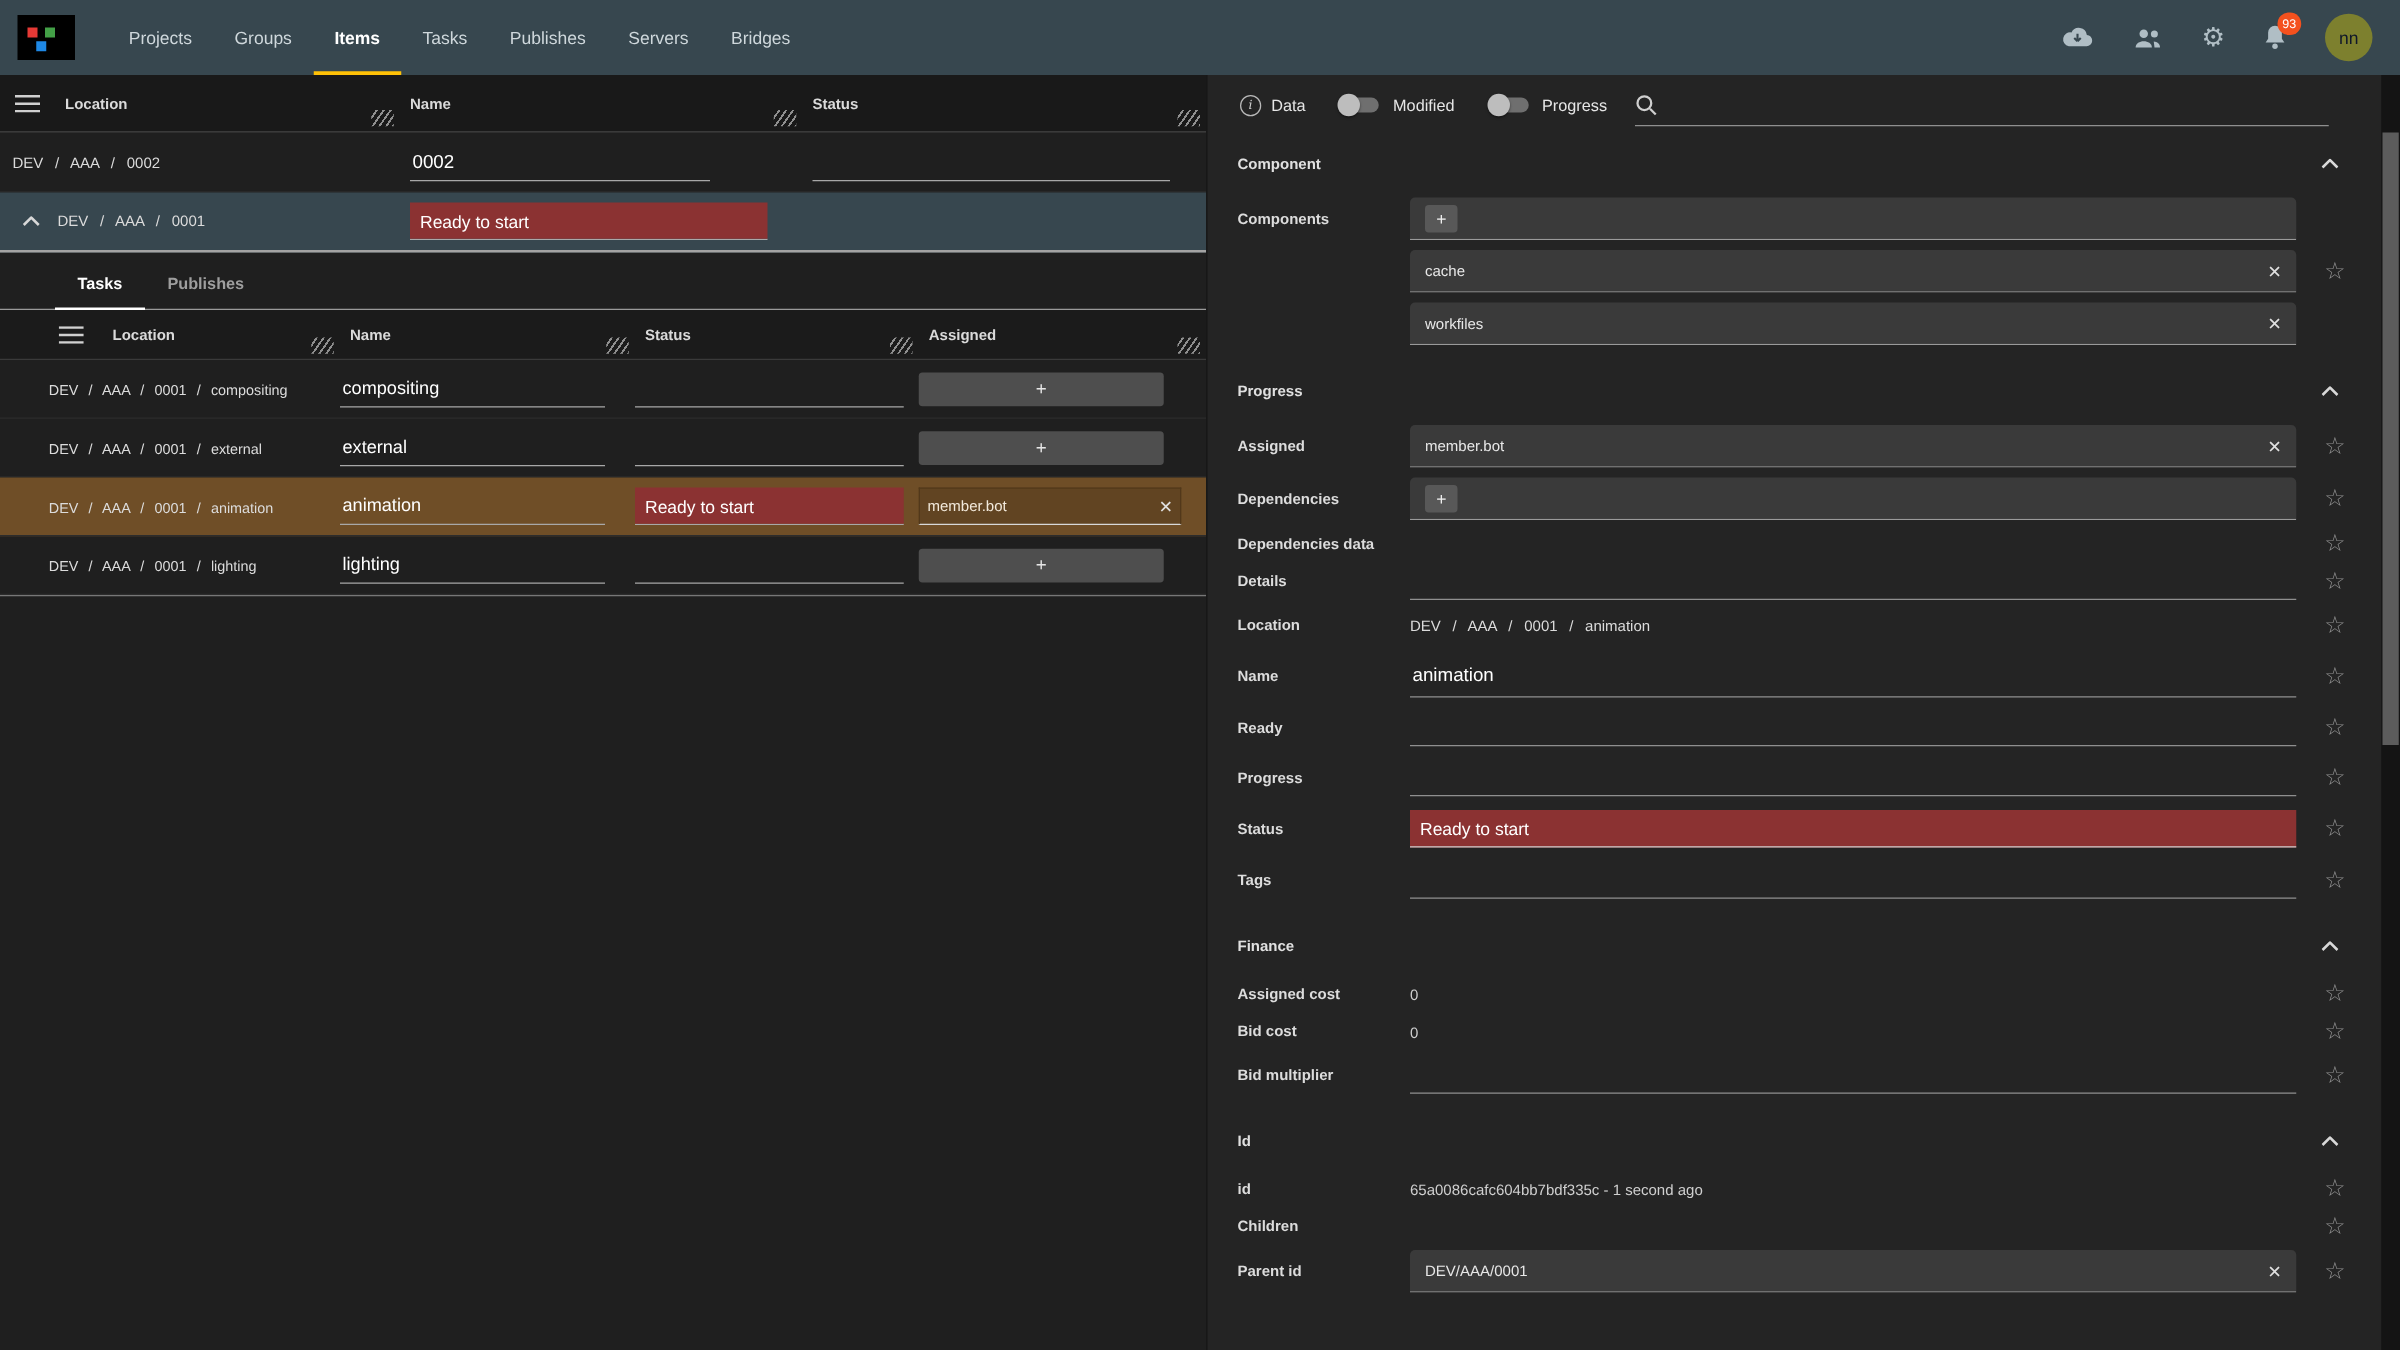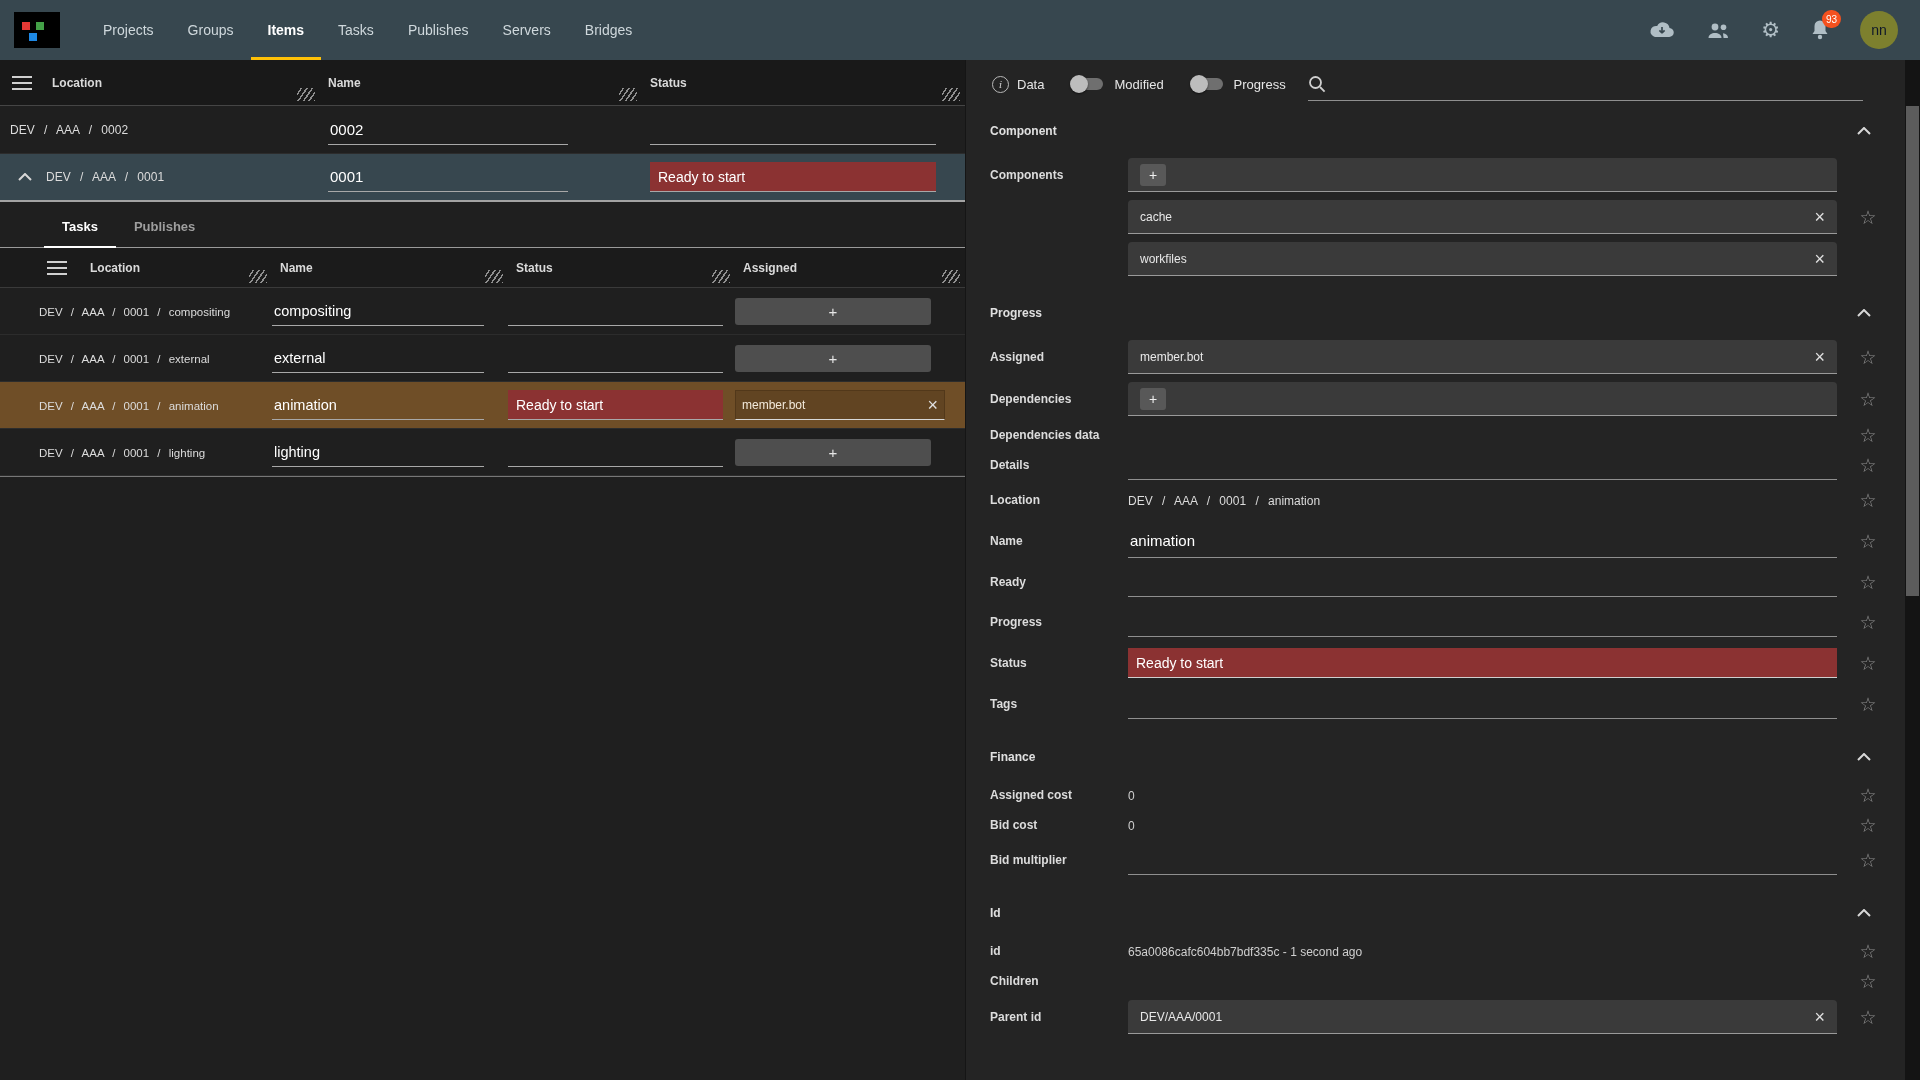--- a/index.html
+++ b/index.html
@@ -188,25 +188,20 @@
 
     <div class="lt-row selected">
       <div class="c1">
         <span class="expander">
           <svg width="14" height="8" viewBox="0 0 14 8">
               <polyline points="1,7 7,1 13,7" fill="none" stroke="#d8d8d8" stroke-width="2"></polyline>
             </svg>
         </span>
         <span class="crumb">DEV / AAA / 0001</span>
       </div>
-      <div class="c2">
-        <div class="u-input w-name">
-          <span>0001</span>
-        </div>
-      </div>
       <div class="c3">
         <div class="u-input w-status chipwrap">
           <span class="chip">Ready to start</span>
         </div>
       </div>
     </div>
 
     <div class="expanded">
       <div class="tabs">
         <div class="tab active">Tasks</div>

